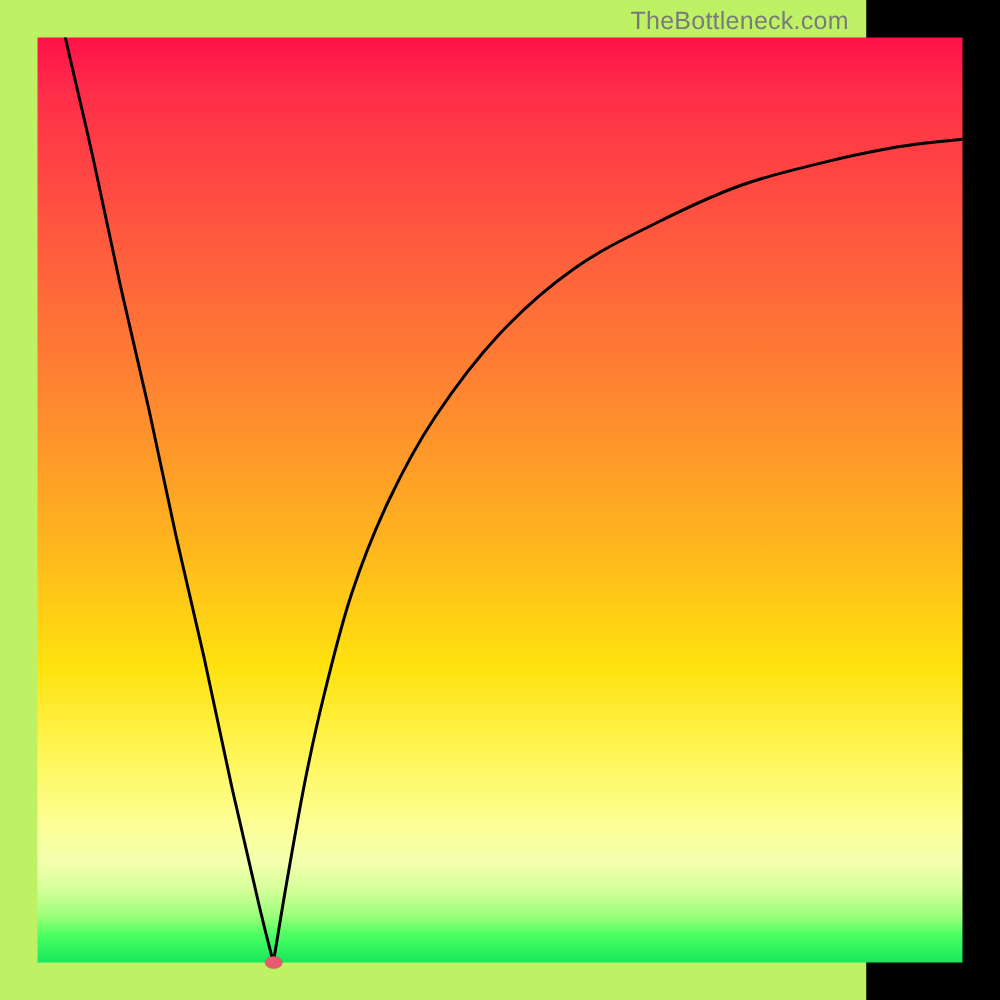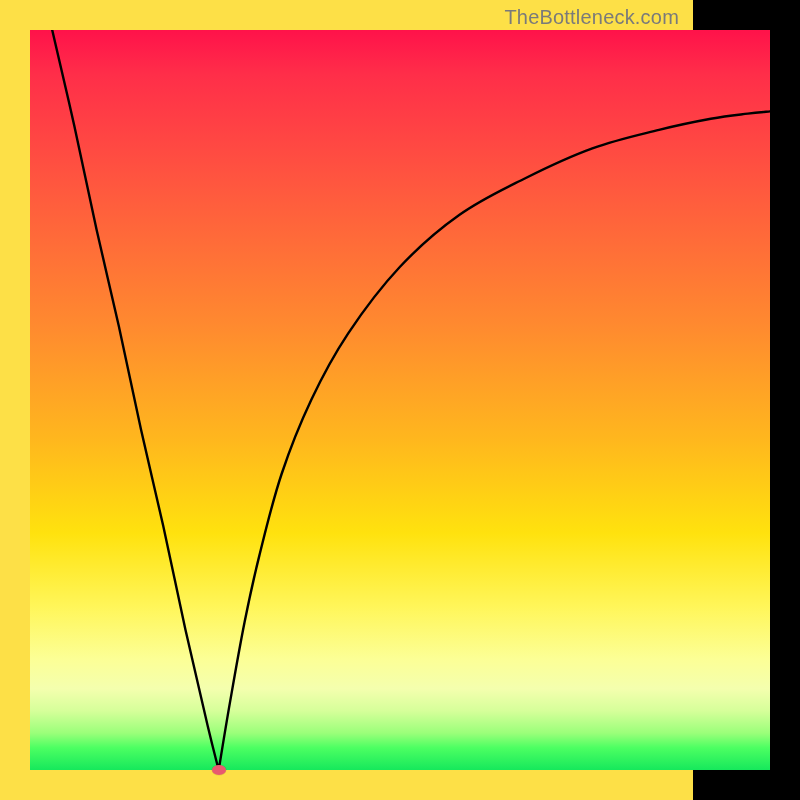--- a/index.html
+++ b/index.html
@@ -8,21 +8,21 @@
     width: 800px;
     height: 800px;
     background: #000;
     overflow: hidden;
     font-family: Arial, Helvetica, sans-serif;
   }
   .frame {
     position: relative;
     width: 693px;
     height: 800px;
-    background: #fde047;
+    background: #bef264;
   }
   .plot-area {
     position: absolute;
     left: 30px;
     top: 30px;
     width: 740px;
     height: 740px;
     
     background: linear-gradient(
       to bottom,

